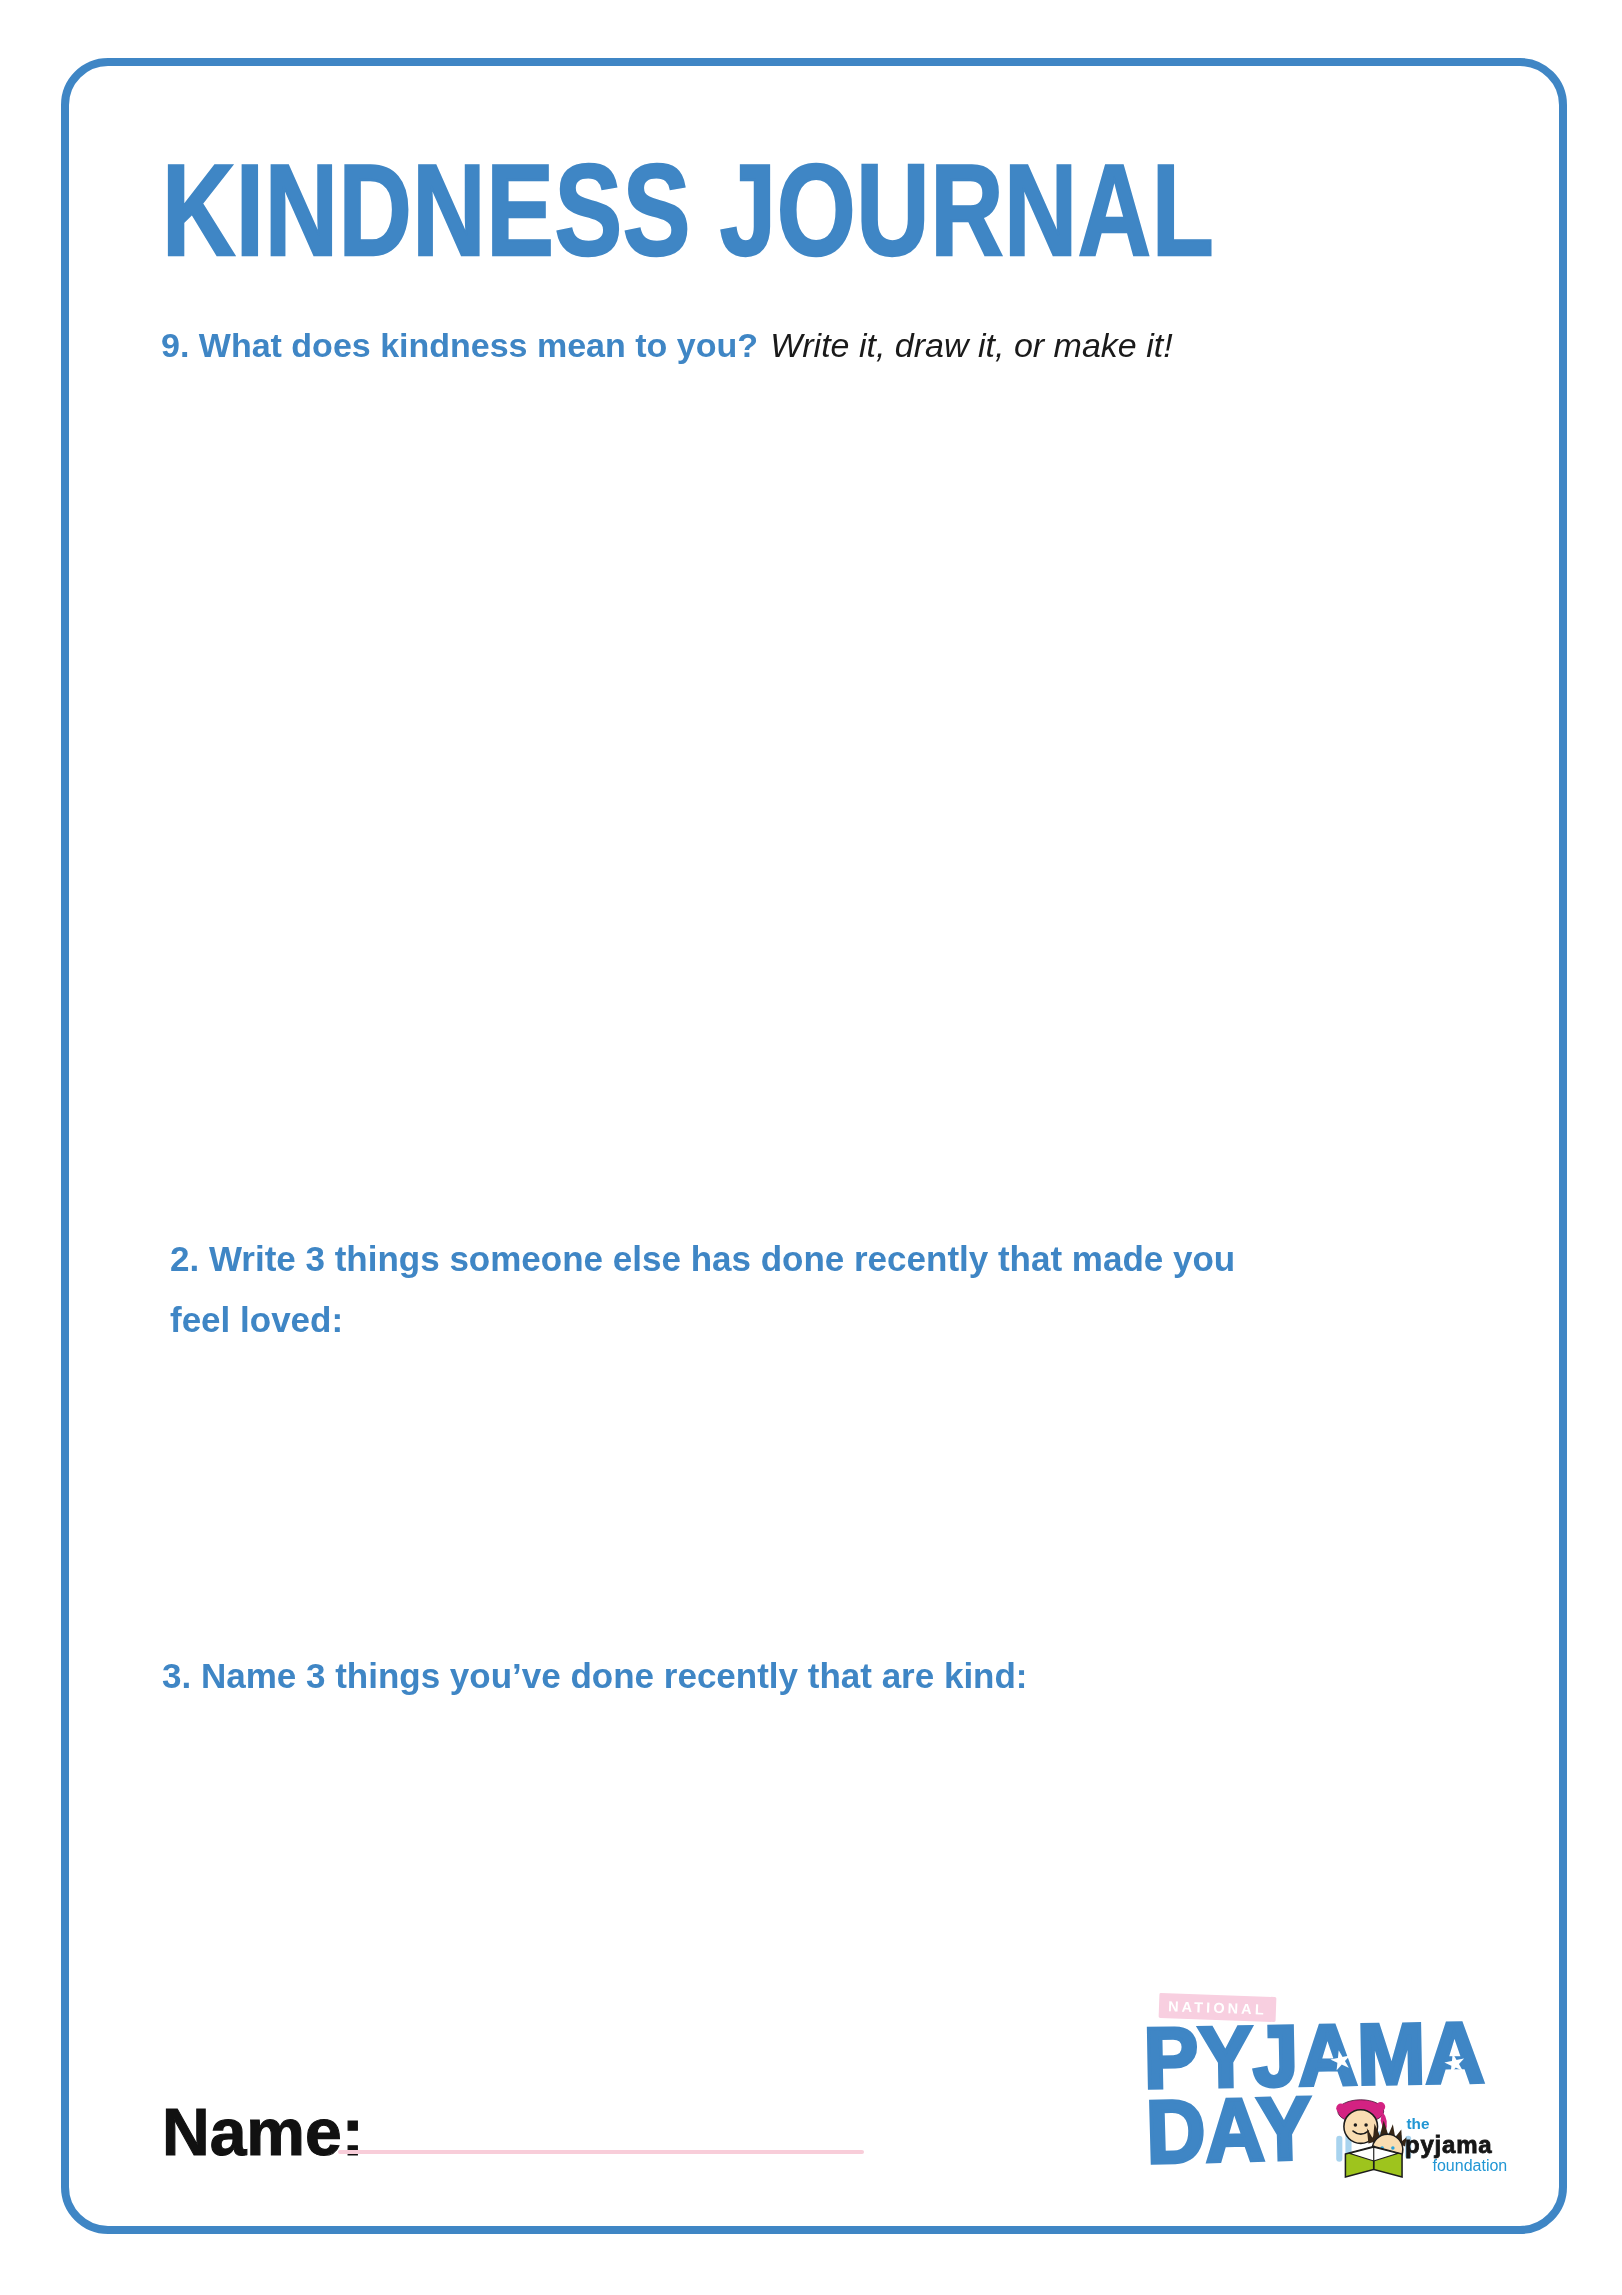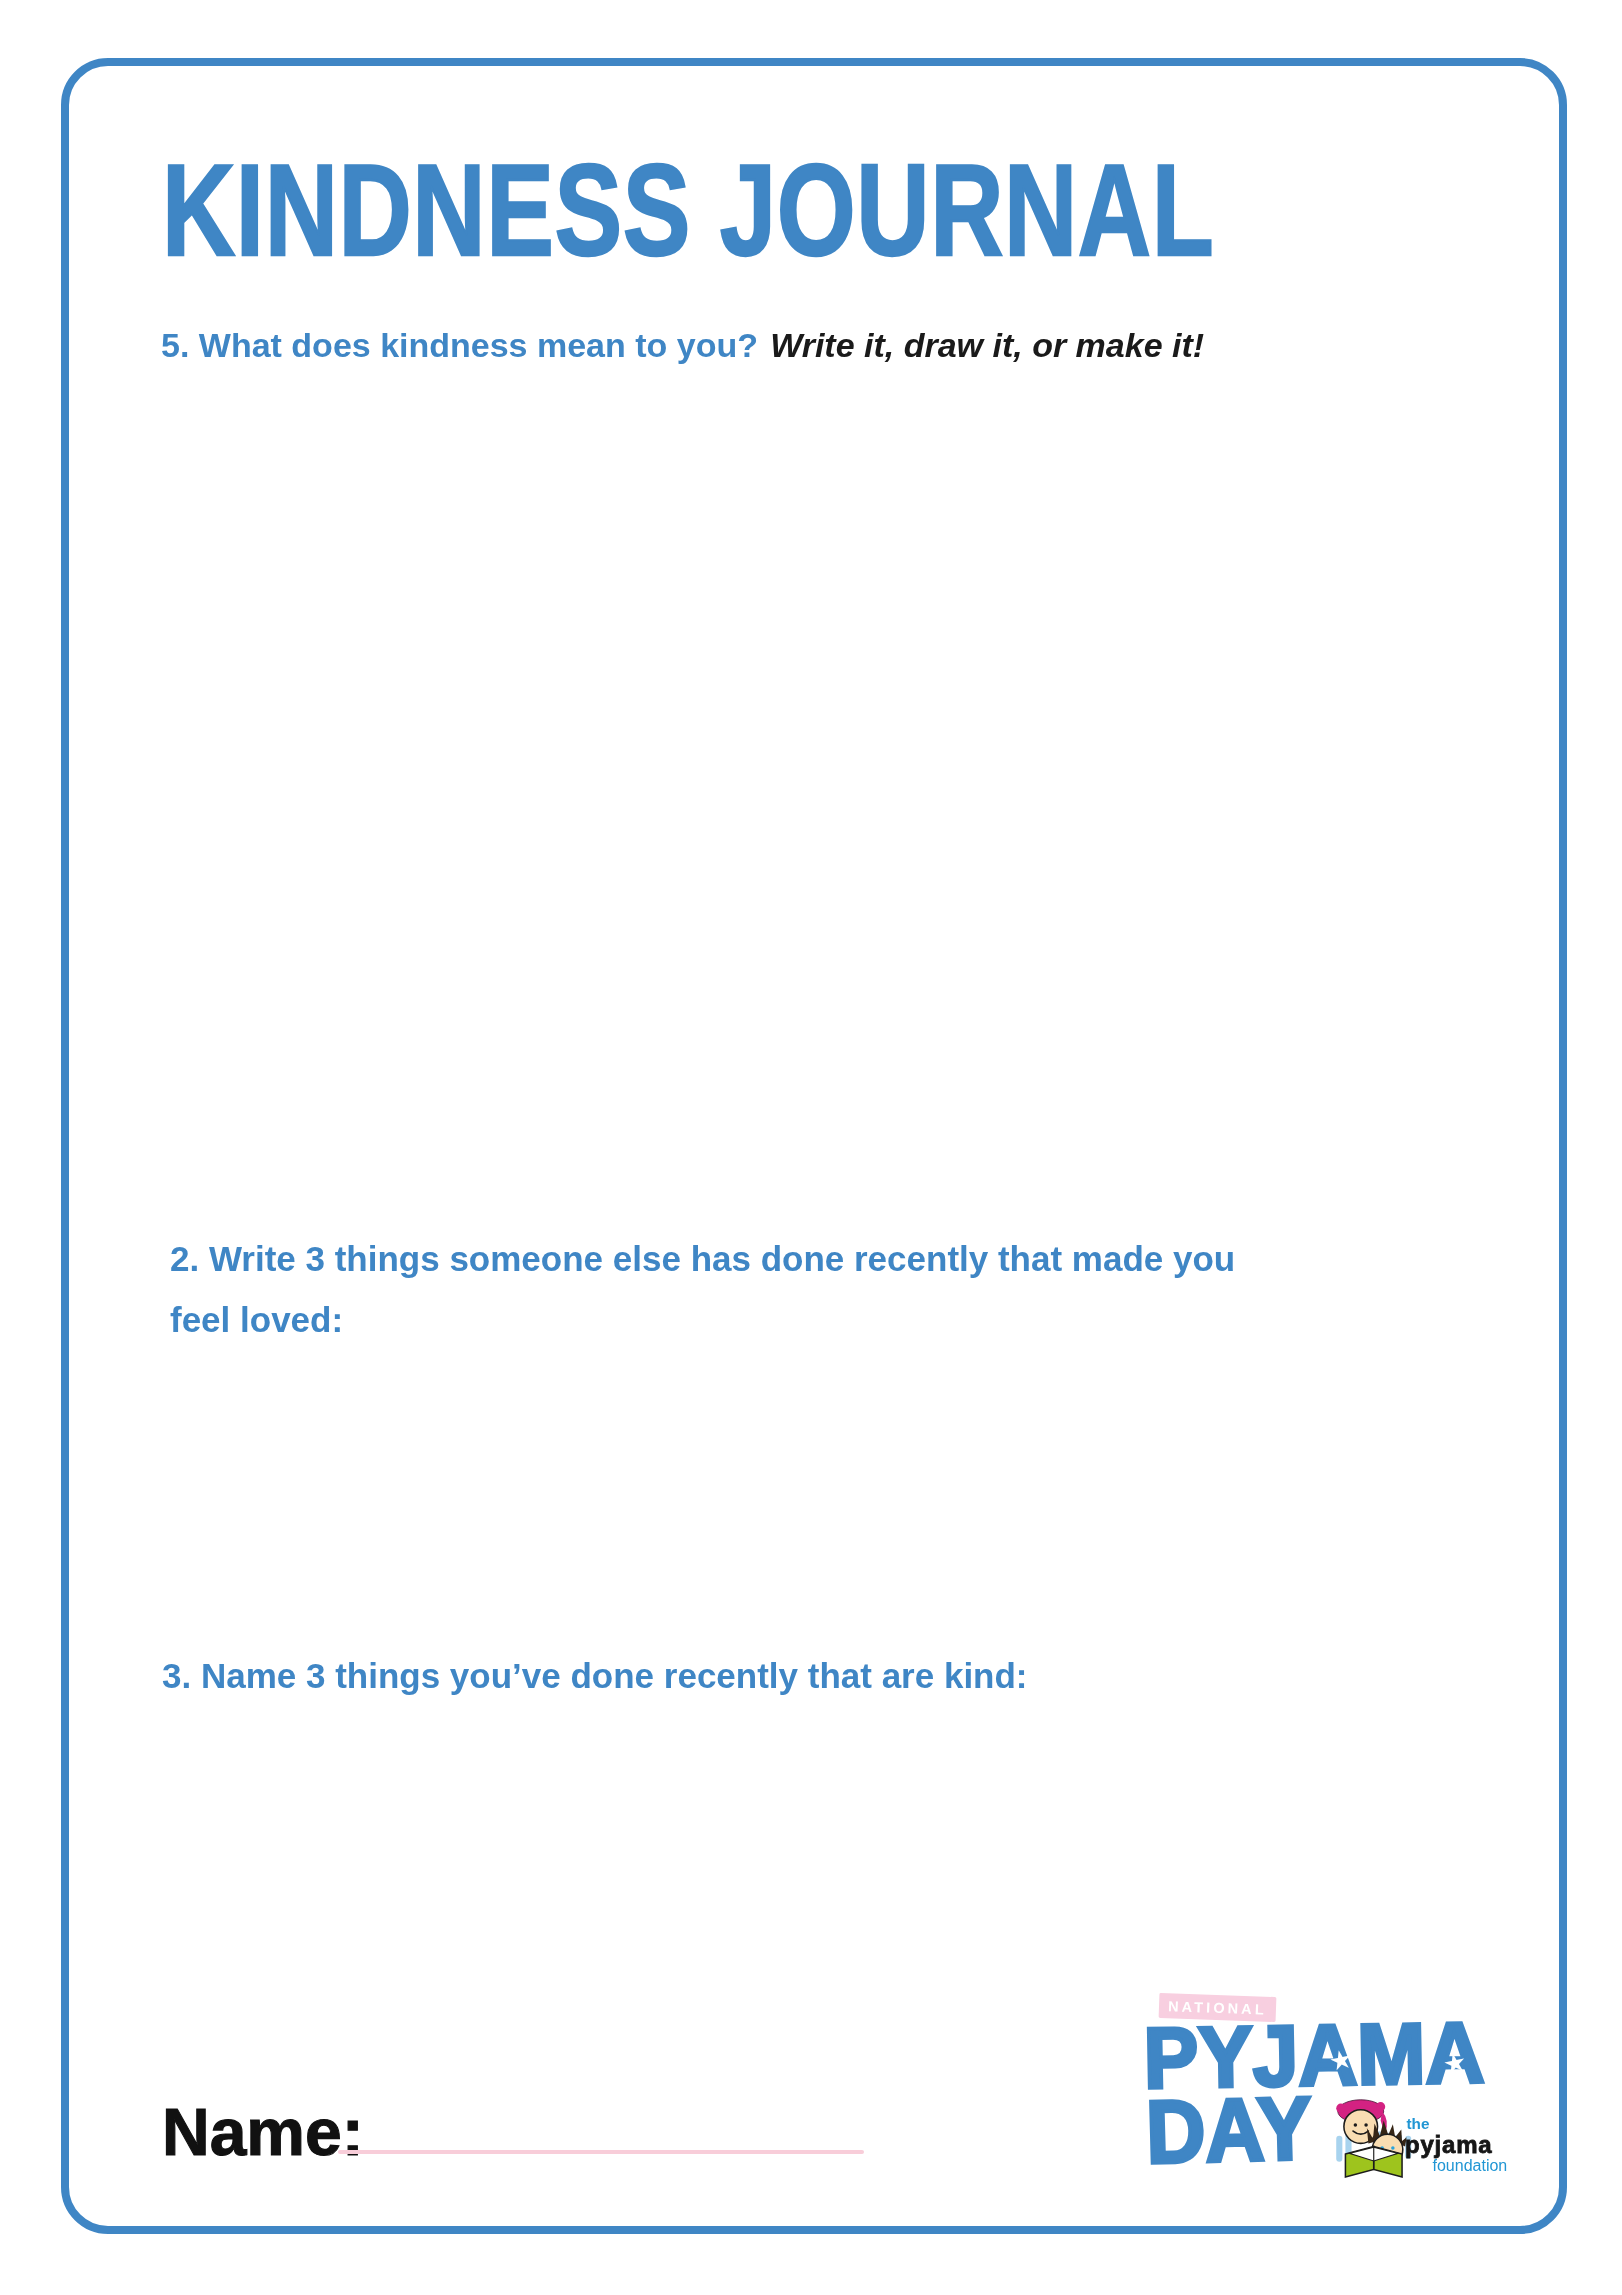--- a/index.html
+++ b/index.html
@@ -7,21 +7,21 @@
         font-family:"Liberation Sans","DejaVu Sans",sans-serif;padding-left:8px;}
   .page-border{position:absolute;left:61px;top:58px;width:1506px;height:2176px;
         box-sizing:border-box;border:8.4px solid var(--accent-blue,#3f86c5);border-radius:47px;}
   .title{position:absolute;left:162px;top:145px;margin:0;white-space:nowrap;
         font-size:130px;line-height:130px;font-weight:700;letter-spacing:0.8px;
         color:var(--accent-blue,#3f86c5);-webkit-text-stroke:2.3px var(--accent-blue,#3f86c5);
         transform:scaleX(0.78);transform-origin:left top;}
   .q{position:absolute;color:var(--accent-blue,#3f86c5);font-weight:700;
         font-size:35px;line-height:61px;white-space:nowrap;}
   .q1{top:315px;left:161px;font-size:34px;}
-  .q-hint{color:var(--text-dark,#1a1a1a);font-style:italic;font-weight:700;margin-left:12.2px;}
+  .q-hint{color:var(--text-dark,#1a1a1a);font-style:italic;font-weight:400;margin-left:12.2px;}
   .q2{top:1228px;left:158px;margin-left:12px;}
   .q3{top:1645px;left:162px;}
   .name-label{position:absolute;left:162px;top:2105px;font-size:66px;line-height:54px;
         font-weight:700;color:#111;-webkit-text-stroke:1.1px #111;}
   .name-line{position:absolute;left:338px;top:2150px;width:526px;height:3.8px;
         background:var(--pink-line,#f8cdd9);border-radius:2.3px;}
   .logo{position:absolute;left:1125px;top:1986px;width:417px;height:230px;}
   .banner{position:absolute;left:34px;top:9.2px;background:var(--banner-pink,#f8cfe0);
         color:#fff;font-weight:700;font-size:14.5px;letter-spacing:3.1px;padding:4.6px 9.2px;
         border-radius:1.5px;transform:rotate(2deg);}
@@ -42,21 +42,21 @@
 </head>
 <body>
 
 <div class="page">
 
   <div class="page-border"></div>
 
   <h1 class="title">KINDNESS JOURNAL</h1>
 
   <div class="q q1">
-    <span>5. What does kindness mean to you?</span><span class="q-hint">Write it, draw it, or make it!</span>
+    <span>9. What does kindness mean to you?</span><span class="q-hint">Write it, draw it, or make it!</span>
   </div>
 
   <div class="q q2">
     <div>2. Write 3 things someone else has done recently that made you</div>
     <div>feel loved:</div>
   </div>
 
   <div class="q q3">3. Name 3 things you’ve done recently that are kind:</div>
 
   <span class="name-label">Name:</span>

